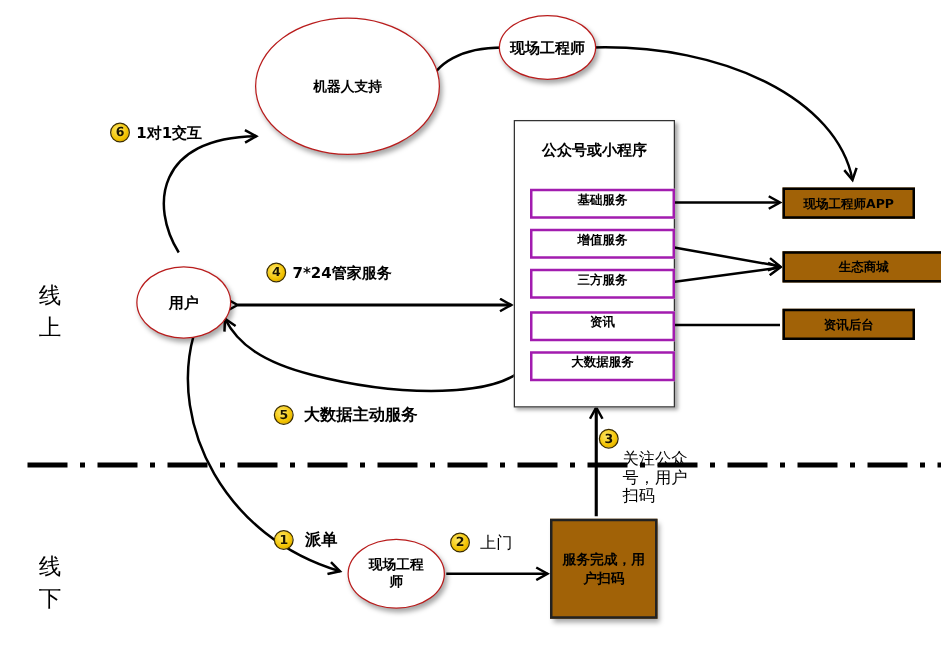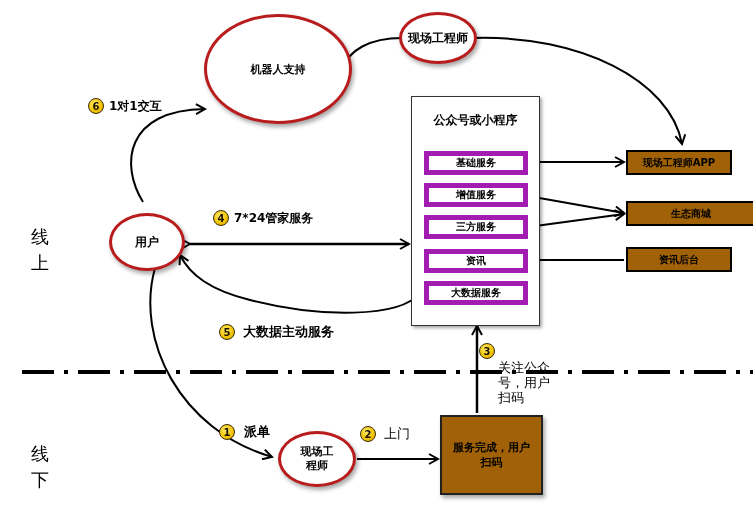--- a/index.html
+++ b/index.html
@@ -1,32 +1,32 @@
 <!DOCTYPE html>
 <html><head>
 <meta charset="utf-8">
 <style>
   html, body { margin:0; padding:0; background:#ffffff; }
   body { width:753px; height:521px; position:relative; overflow:hidden;
          font-family:"DejaVu Sans", "Liberation Sans", sans-serif; color:#000; }
   svg.lines { position:absolute; left:0; top:0; width:753px; height:521px; }
-  .ellipse { position:absolute; border:3px solid #b91c1c; border-radius:50%;
+  .ellipse { position:absolute; border:1px solid #b91c1c; border-radius:50%;
              background:#fff; box-shadow:2px 3px 4px rgba(0,0,0,0.35);
              display:flex; align-items:center; justify-content:center;
              text-align:center; font-weight:bold; box-sizing:border-box; }
   .box { position:absolute; border:2px solid #000; background:#a16207;
          display:flex; align-items:center; justify-content:center;
          font-size:11px; font-weight:bold; box-sizing:border-box; }
   .panel { position:absolute; left:411px; top:96px; width:129px; height:230px;
            border:1.5px solid #333; background:#fff;
            box-shadow:2px 2px 3px rgba(0,0,0,0.35); box-sizing:border-box; }
   .panel-title { position:absolute; left:0; right:0; top:16px; text-align:center;
                  font-size:12px; font-weight:bold; line-height:14px; }
-  .inner { position:absolute; left:12px; width:104px; height:24px;
-           border:5px solid #a21caf; box-sizing:border-box; background:#fff;
+  .inner { position:absolute; left:12px; width:116px; height:24px;
+           border:2px solid #a21caf; box-sizing:border-box; background:#fff;
            display:flex; justify-content:center;
            font-size:10px; font-weight:bold; }
   .badge { position:absolute; width:16px; height:16px; border-radius:50%;
            background:radial-gradient(circle at 40% 35%, #ffe96b, #f2c200 60%, #c89600);
            border:1.5px solid #3a2c00; box-sizing:border-box;
            display:flex; align-items:center; justify-content:center;
            font-size:10px; font-weight:bold; color:#1a1400; }
   .label { position:absolute; font-size:13px; font-weight:bold; white-space:nowrap; }
   .side { position:absolute; font-family:"DejaVu Serif", "Liberation Serif", serif;
           font-size:18px; line-height:26px; width:20px; text-align:center; }
@@ -80,21 +80,21 @@
 <div class="ellipse" style="left:399px;top:12px;width:78px;height:52px;font-size:12px;">
   <span>现场工程师</span>
 </div>
 <div class="ellipse" style="left:109px;top:213px;width:76px;height:58px;font-size:12px;">
   <span>用户</span>
 </div>
 <div class="ellipse" style="left:278px;top:431px;width:78px;height:56px;font-size:11px;padding:0 16px;line-height:14px;">
   <span>现场工程师</span>
 </div>
 
-<div class="box" style="left:440px;top:415px;width:103px;height:80px;border:2px solid #222;box-shadow:2px 3px 4px rgba(0,0,0,0.35);padding:0 8px;line-height:15px;text-align:center;">
+<div class="box" style="left:440px;top:415px;width:86px;height:80px;border:2px solid #222;box-shadow:2px 3px 4px rgba(0,0,0,0.35);padding:0 8px;line-height:15px;text-align:center;">
   <span>服务完成，用户扫码</span>
 </div>
 
 <div class="panel">
   <div class="panel-title" style="padding:0 20px;">公众号或小程序</div>
   <div class="inner" style="top:54px;">
       <span>基础服务</span>
     </div>
   <div class="inner" style="top:86px;">
       <span>增值服务</span>

